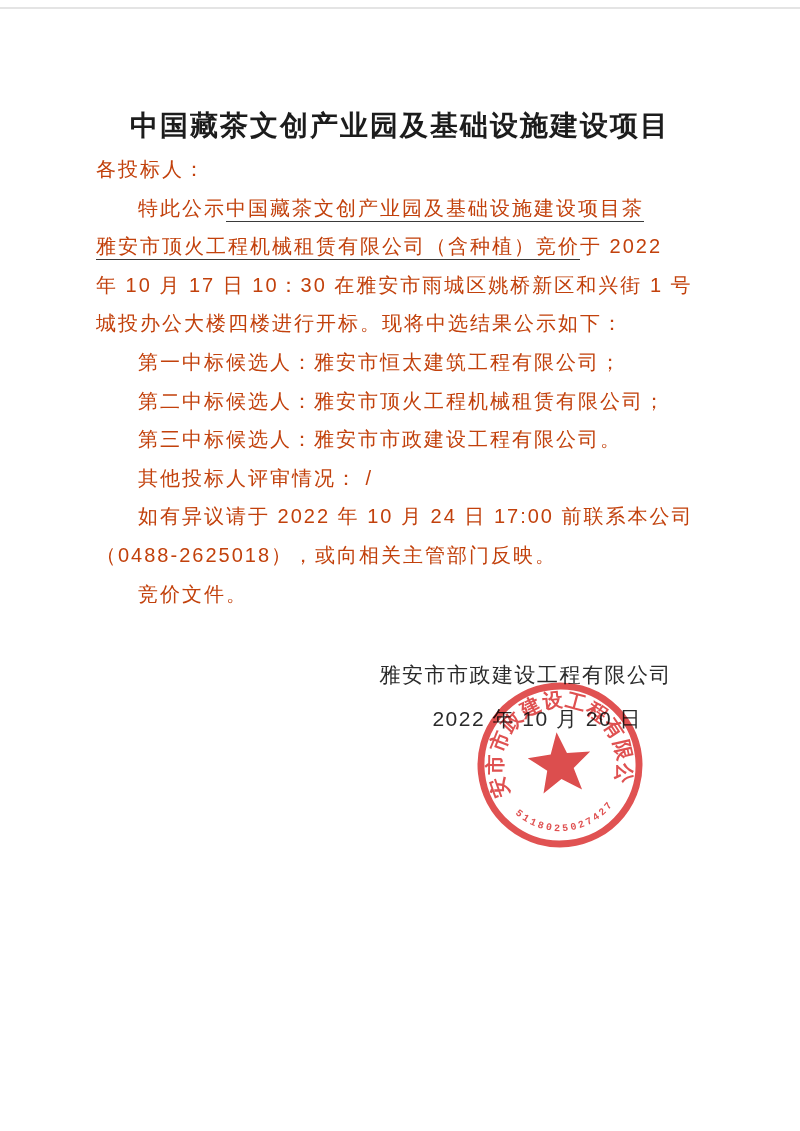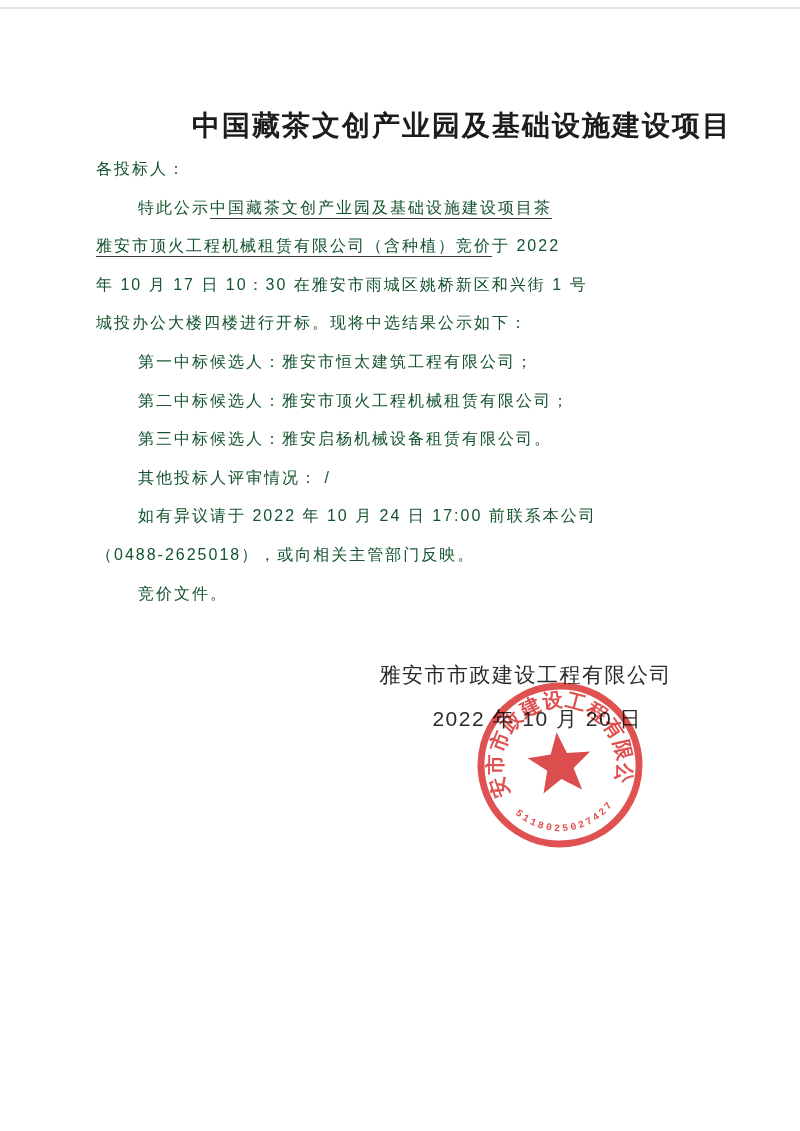--- a/index.html
+++ b/index.html
@@ -2,23 +2,23 @@
 <html><head>
 <meta charset="utf-8">
 <style>
   html,body{margin:0;padding:0;}
   body{width:800px;height:1131px;background:#fdfdfd;font-family:"Liberation Sans","DejaVu Sans",sans-serif;}
   .doc{position:relative;width:800px;height:1131px;background:#ffffff;overflow:hidden;color:#2b2b2b;}
   .scan-edge{position:absolute;top:7px;left:0;width:100%;height:2px;background:#d9d9d9;opacity:.7;}
 
   .title{margin:104px 68px 0 68px;text-align:center;font-size:28px;font-weight:bold;
          line-height:43px;letter-spacing:2px;color:#1c1c1c;}
-  .title div{white-space:nowrap;text-align:right;}
+  .title div{white-space:nowrap;}
 
-  .body{margin:3px 118px 0 96px;font-size:16px;line-height:38.6px;letter-spacing:2px;color:#14532d;}
+  .body{margin:3px 118px 0 96px;font-size:20px;line-height:38.6px;letter-spacing:2px;color:#c2410c;}
   .bl{white-space:nowrap;height:38.6px;}
   .ind{padding-left:42px;}
   .u{border-bottom:1.5px solid #3a3a3a;padding-bottom:2px;}
 
   .sign{margin:40px 128px 0 0;text-align:right;font-size:21px;line-height:44px;
         letter-spacing:1.5px;color:#2b2b2b;}
   .sign .date-line{padding-right:30px;}
 
   .seal{position:absolute;left:465px;top:670px;transform:rotate(-6deg);
         mix-blend-mode:multiply;opacity:.93;}
@@ -42,21 +42,21 @@
   <div class="body">
     <div class="bl">各投标人：</div>
 
     <div class="bl ind"><span>特此公示</span><span class="u">中国藏茶文创产业园及基础设施建设项目茶</span></div>
     <div class="bl"><span class="u">雅安市顶火工程机械租赁有限公司（含种植）竞价</span><span>于 2022</span></div>
     <div class="bl">年 10 月 17 日 10：30 在雅安市雨城区姚桥新区和兴街 1 号</div>
     <div class="bl">城投办公大楼四楼进行开标。现将中选结果公示如下：</div>
 
     <div class="bl ind">第一中标候选人：雅安市恒太建筑工程有限公司；</div>
     <div class="bl ind">第二中标候选人：雅安市顶火工程机械租赁有限公司；</div>
-    <div class="bl ind">第三中标候选人：雅安启杨机械设备租赁有限公司。</div>
+    <div class="bl ind">第三中标候选人：雅安市市政建设工程有限公司。</div>
 
     <div class="bl ind">其他投标人评审情况： /</div>
 
     <div class="bl ind">如有异议请于 2022 年 10 月 24 日 17:00 前联系本公司</div>
     <div class="bl">（0488-2625018），或向相关主管部门反映。</div>
 
     <div class="bl ind">竞价文件。</div>
   </div>
 
   <div class="sign">

